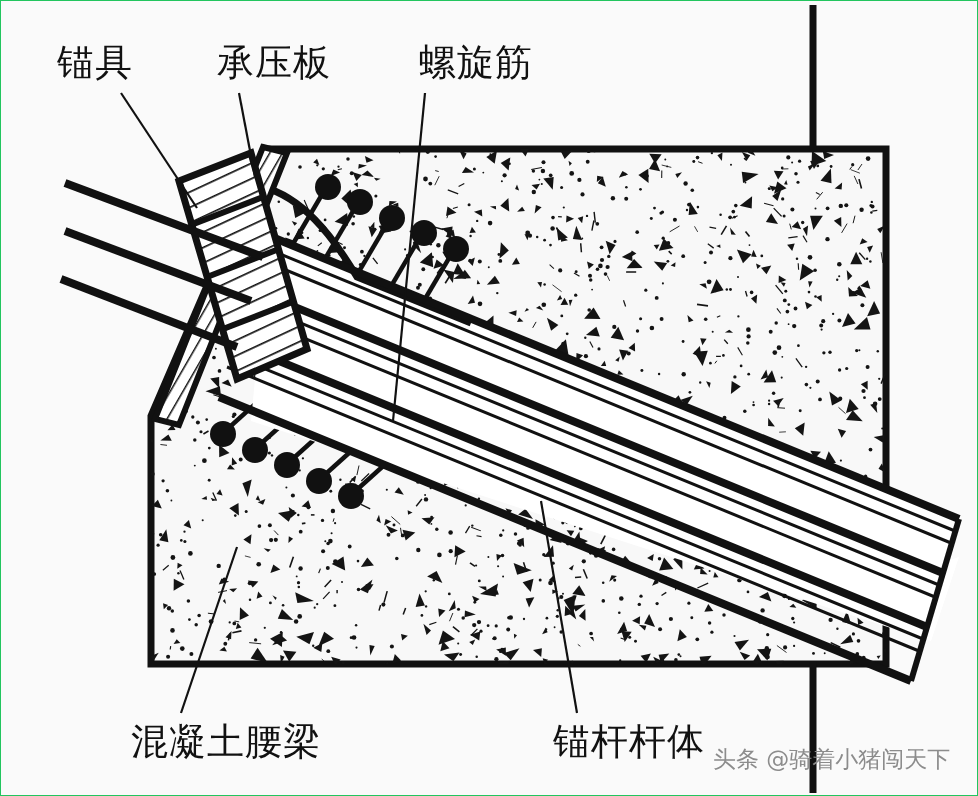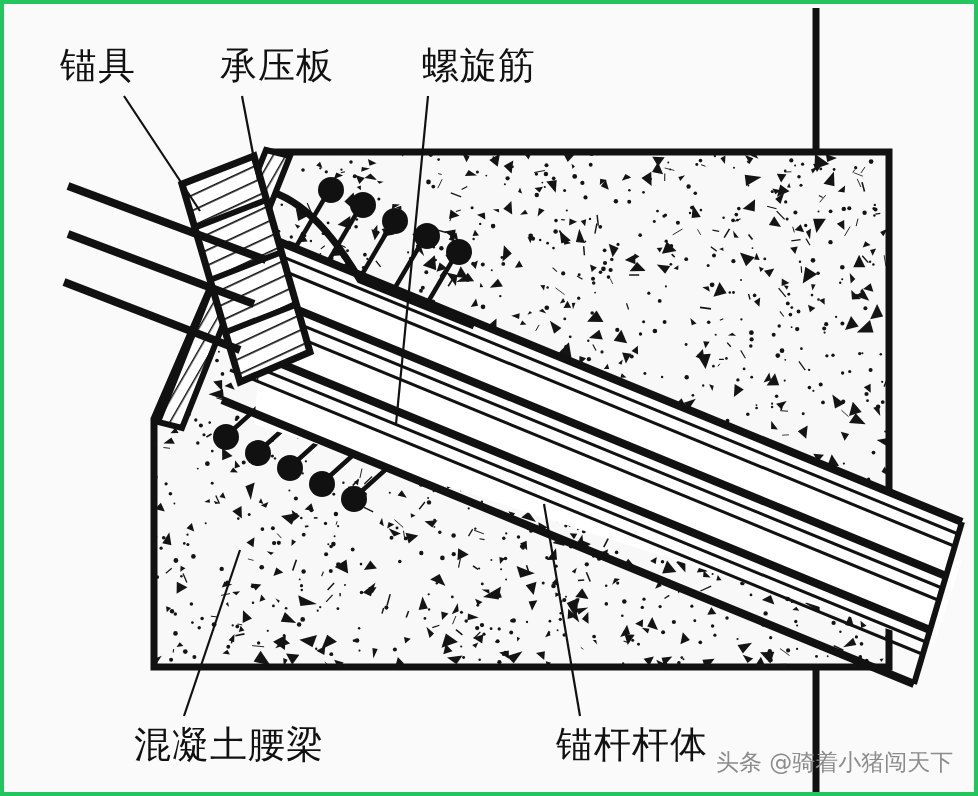--- a/index.html
+++ b/index.html
@@ -8,21 +8,21 @@
     background: #ffffff;
   }
   body {
     font-family: "Liberation Sans", sans-serif;
   }
   #stage {
     position: relative;
     width: 978px;
     height: 796px;
     background: #fafafa;
-    border: 4px solid #22c55e;
+    border: 1px solid #22c55e;
     box-sizing: border-box;
     overflow: hidden;
   }
   #figure {
     position: absolute;
     left: 0;
     top: 0;
     width: 978px;
     height: 796px;
   }

